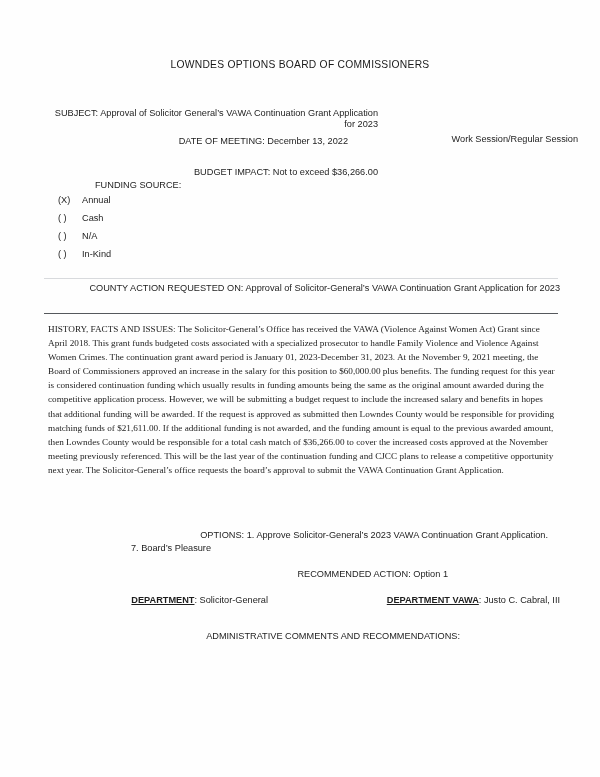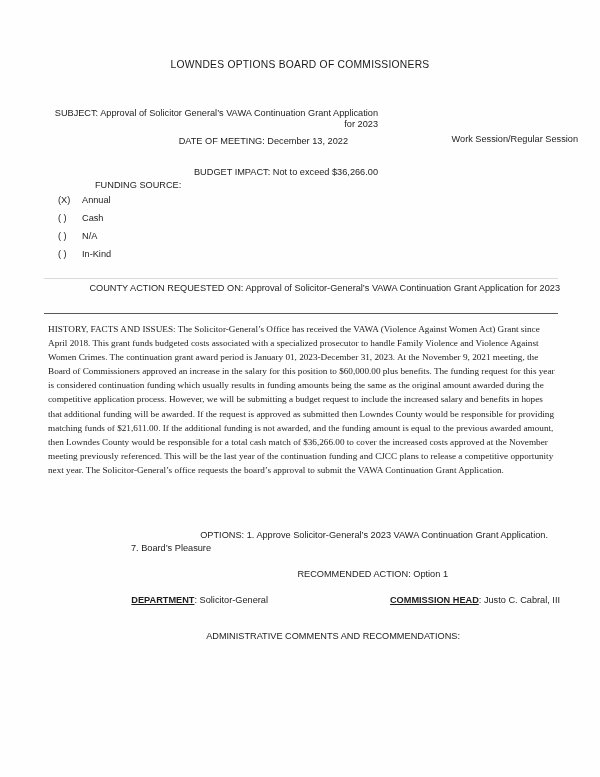--- a/index.html
+++ b/index.html
@@ -214,18 +214,18 @@
   <div class="block" id="options-block">OPTIONS:  1. Approve Solicitor-General’s 2023 VAWA Continuation Grant Application.</div>
   <div id="options-line-2">7. Board’s Pleasure</div>
 
   <div class="block" id="recommended-block">RECOMMENDED ACTION: Option 1</div>
 
   <div class="block" id="department-block">
     <span class="u">DEPARTMENT</span><span>: Solicitor-General</span>
   </div>
 
   <div class="block" id="department-head-block">
-    <span class="u">COMMISSION HEAD</span><span>: Justo C. Cabral, III</span>
+    <span class="u">DEPARTMENT VAWA</span><span>: Justo C. Cabral, III</span>
   </div>
 
   <div class="block" id="admin-block">ADMINISTRATIVE COMMENTS AND RECOMMENDATIONS:</div>
 
 </div>
 
 </body></html>

